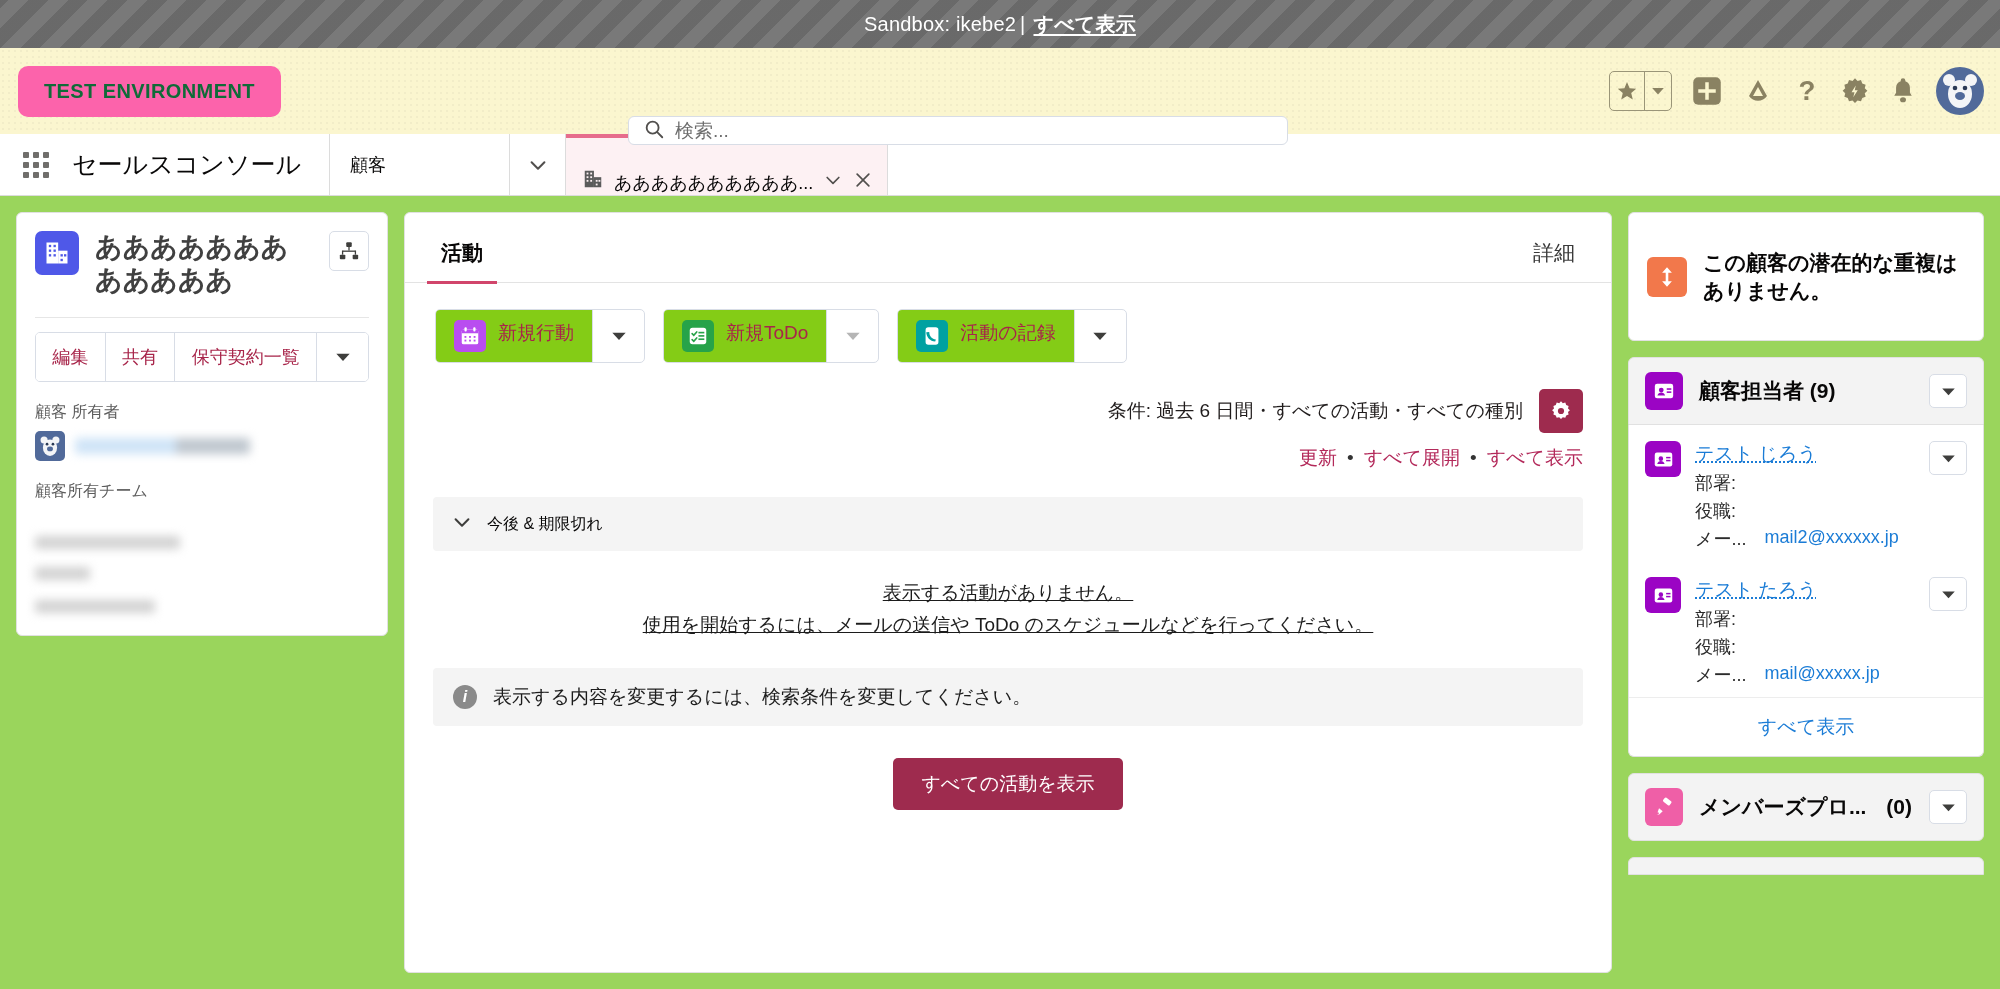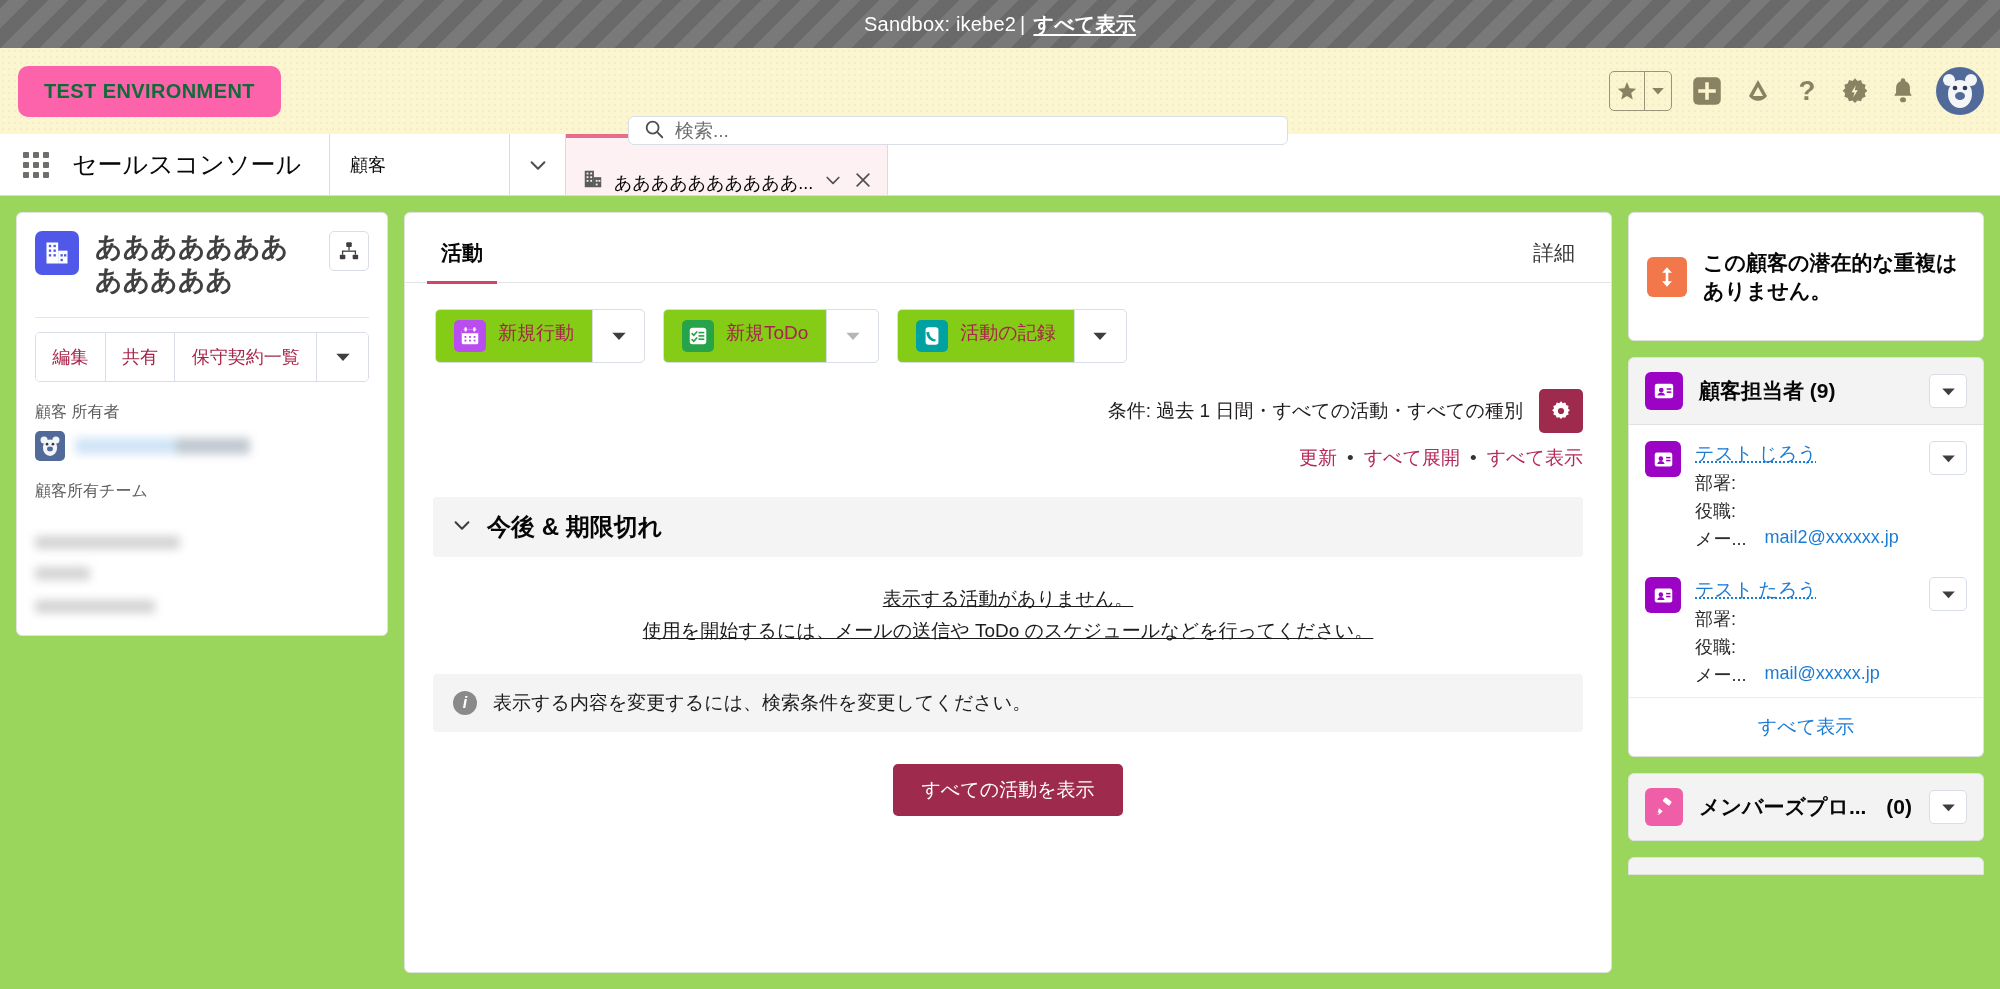--- a/index.html
+++ b/index.html
@@ -188,21 +188,21 @@
   .links-row {
     display: flex; align-items: center; justify-content: flex-end; gap: 10px;
     padding: 12px 28px 0 0; font-size: 19px; color: #b3295a;
   }
   .links-row .dot { color: #333; }
   .links-row a { color: #b3295a; text-decoration: none; cursor: pointer; }
   .accordion {
     margin: 26px 28px 0 28px; background: #f4f4f4; border-radius: 4px;
     display: flex; align-items: center; gap: 14px; padding: 14px 18px;
   }
-  .accordion .t { font-size: 24px; font-weight: 700; color: #080707; }
+  .accordion .t { font-size: 16px; font-weight: 400; color: #080707; }
   .empty-block { text-align: center; padding: 26px 28px 0 28px; }
   .empty-block p { font-size: 19px; color: #1c1c1c; line-height: 1.7; text-decoration: underline; }
   .info-bar {
     margin: 26px 28px 0 28px; background: #f4f4f4; border-radius: 4px;
     display: flex; align-items: center; gap: 16px; padding: 16px 20px;
     font-size: 19px; color: #1c1c1c;
   }
   .info-dot {
     width: 24px; height: 24px; border-radius: 50%; background: #8a8a8a;
     color: #fff; font-size: 16px; font-weight: 700; display: flex;
@@ -521,21 +521,21 @@
           </div>
           <div class="caret-cell">
             <svg width="16" height="16" viewBox="0 0 12 12" fill="#3e3e3c">
                 <polygon points="1,3.5 11,3.5 6,9"></polygon>
               </svg>
           </div>
         </div>
       </div>
 
       <div class="filter-row">
-        <span class="filter-text">条件: 過去 1 日間・すべての活動・すべての種別</span>
+        <span class="filter-text">条件: 過去 6 日間・すべての活動・すべての種別</span>
         <span class="gear-btn">
           <svg width="24" height="24" viewBox="0 0 24 24" fill="#ffffff">
             <path d="M12 2.3l1.8 1.9 2.5-.6.9 2.4 2.4.9-.6 2.5 1.9 1.8-1.9 1.8.6 2.5-2.4.9-.9 2.4-2.5-.6-1.8 1.9-1.8-1.9-2.5.6-.9-2.4-2.4-.9.6-2.5-1.9-1.8 1.9-1.8-.6-2.5 2.4-.9.9-2.4 2.5.6z"></path>
             <circle cx="12" cy="12" r="3.1" fill="#9e2b4e"></circle>
           </svg>
         </span>
       </div>
 
       <div class="links-row">
         <a>更新</a>

